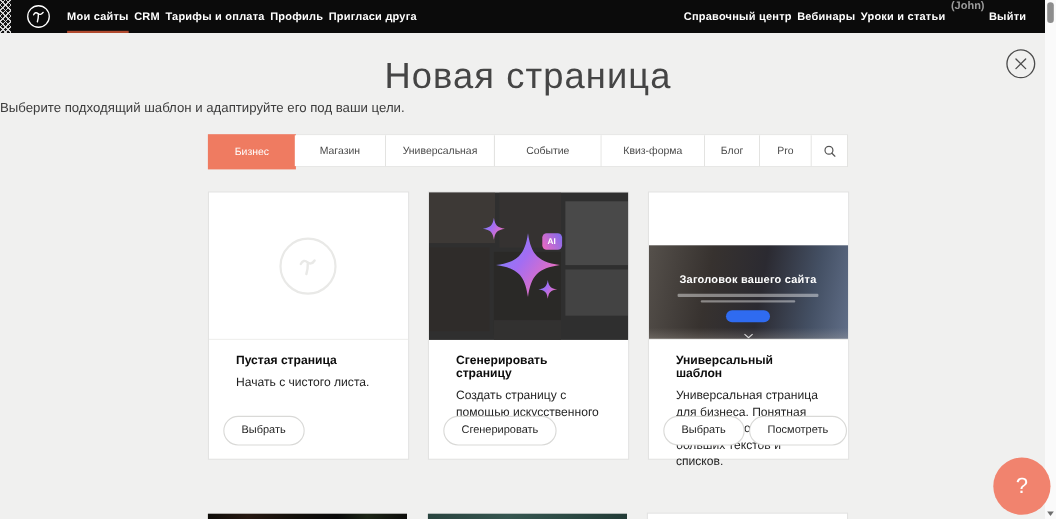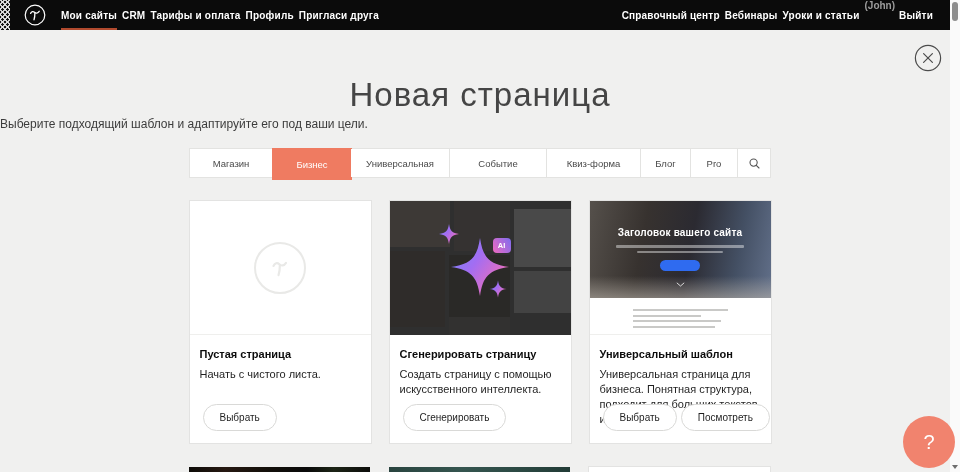--- a/index.html
+++ b/index.html
@@ -46,21 +46,21 @@
     position:absolute; bottom:3px; left:2px; width:0; height:0;
     border-left:3px solid transparent; border-right:3px solid transparent;
     border-top:4px solid #6e6e6e;
   }
   
   .close-btn {
     position:absolute; top:44px; left:914px; width:28px; height:28px;
     background:none; border:none; cursor:pointer; padding:0;
   }
   .page-title {
-    padding-top:76px; text-align:center; font-size:33px; font-weight:300;
+    padding-top:50px; text-align:center; font-size:33px; font-weight:300;
     color:#454545; letter-spacing:1px;
   }
   .page-subtitle {
     margin-top:3px; text-align:left; font-size:12px; color:#3c3c3c;
   }
   
   .tabs {
     width:582px; margin:17px auto 0; height:30px; display:flex;
     border:1px solid #e3e3e1; background:#fff;
   }
@@ -76,21 +76,21 @@
   
   .cards { width:581px; margin:23px auto 0; display:flex; gap:19px; }
   .card {
     width:181px; height:242px; background:#fff; position:relative;
     box-shadow:0 0 0 1px rgba(0,0,0,.05); cursor:pointer;
   }
   .card-preview {
     height:134px; position:relative; overflow:hidden;
     border-bottom:1px solid #efefed;
   }
-  .card-body { padding:13px 10px 0; }
+  .card-body { padding:13px 25px 0; }
   .card-title { font-size:11px; font-weight:bold; color:#0c0c0c; }
   .card-desc { margin-top:7px; font-size:11px; line-height:15px; color:#1f1f1f; }
   .card-actions { position:absolute; left:13px; bottom:12px; display:flex; gap:4px; }
   .pill-btn {
     height:27px; padding:0 16px; border:1px solid #d9d9d7; border-radius:14px;
     background:#fff; font-size:10px; color:#1f1f1f; cursor:pointer;
     font-family:inherit; white-space:nowrap;
   }
   
   .blank-logo-circle {
@@ -113,21 +113,21 @@
   .tpl-hero {
     height:97px; position:relative; text-align:center;
     background:linear-gradient(100deg,#55504b 0%,#37322f 30%,#2b2a31 55%,#445064 80%,#62708a 100%);
   }
   .tpl-hero::after {
     content:""; position:absolute; left:0; right:0; bottom:0; height:22px;
     background:linear-gradient(to top, rgba(190,183,173,.55), rgba(190,183,173,0));
   }
   .tpl-hero-title {
     padding-top:26px; color:#fff; font-size:10px; font-weight:bold; letter-spacing:.2px;
-    position:relative; z-index:1;
+    position:relative; z-index:1;margin-top:48px;
   }
   .hero-line { height:2.5px; background:rgba(255,255,255,.42); border-radius:1px; margin:3px auto 0; position:relative; z-index:1; }
   .hero-line.l1 { width:128px; margin-top:7px; }
   .hero-line.l2 { width:86px; }
   .hero-btn {
     width:40px; height:11px; border-radius:6px; background:#2f6bf0; border:none;
     margin:7px auto 0; display:block; position:relative; z-index:1; cursor:pointer;
   }
   .hero-chevron { margin-top:2px; position:relative; z-index:1; }
   .tpl-textstrip { height:36px; background:#fff; padding-top:11px; }
@@ -188,22 +188,22 @@
     <svg width="28" height="28" viewBox="0 0 28 28">
       <circle cx="14" cy="14" r="12.6" fill="none" stroke="#4c4c4c" stroke-width="1.2"></circle>
       <path d="M9.6 9.6 L18.4 18.4 M18.4 9.6 L9.6 18.4" stroke="#4c4c4c" stroke-width="1.2" stroke-linecap="round"></path>
     </svg>
   </button>
 
   <h1 class="page-title">Новая страница</h1>
   <p class="page-subtitle">Выберите подходящий шаблон и адаптируйте его под ваши цели.</p>
 
   <div class="tabs">
+    <div class="tab w1 active">Бизнес</div>
     <div class="tab w2">Магазин</div>
-    <div class="tab w1 active">Бизнес</div>
     <div class="tab w3">Универсальная</div>
     <div class="tab w5">Событие</div>
     <div class="tab w4">Квиз-форма</div>
     <div class="tab w6">Блог</div>
     <div class="tab w7">Pro</div>
     <div class="tab w8">
       <svg width="11" height="11" viewBox="0 0 11 11">
         <circle cx="4.6" cy="4.6" r="3.6" fill="none" stroke="#555" stroke-width="1.1"></circle>
         <path d="M7.3 7.3 L10 10" stroke="#555" stroke-width="1.1" stroke-linecap="round"></path>
       </svg>

